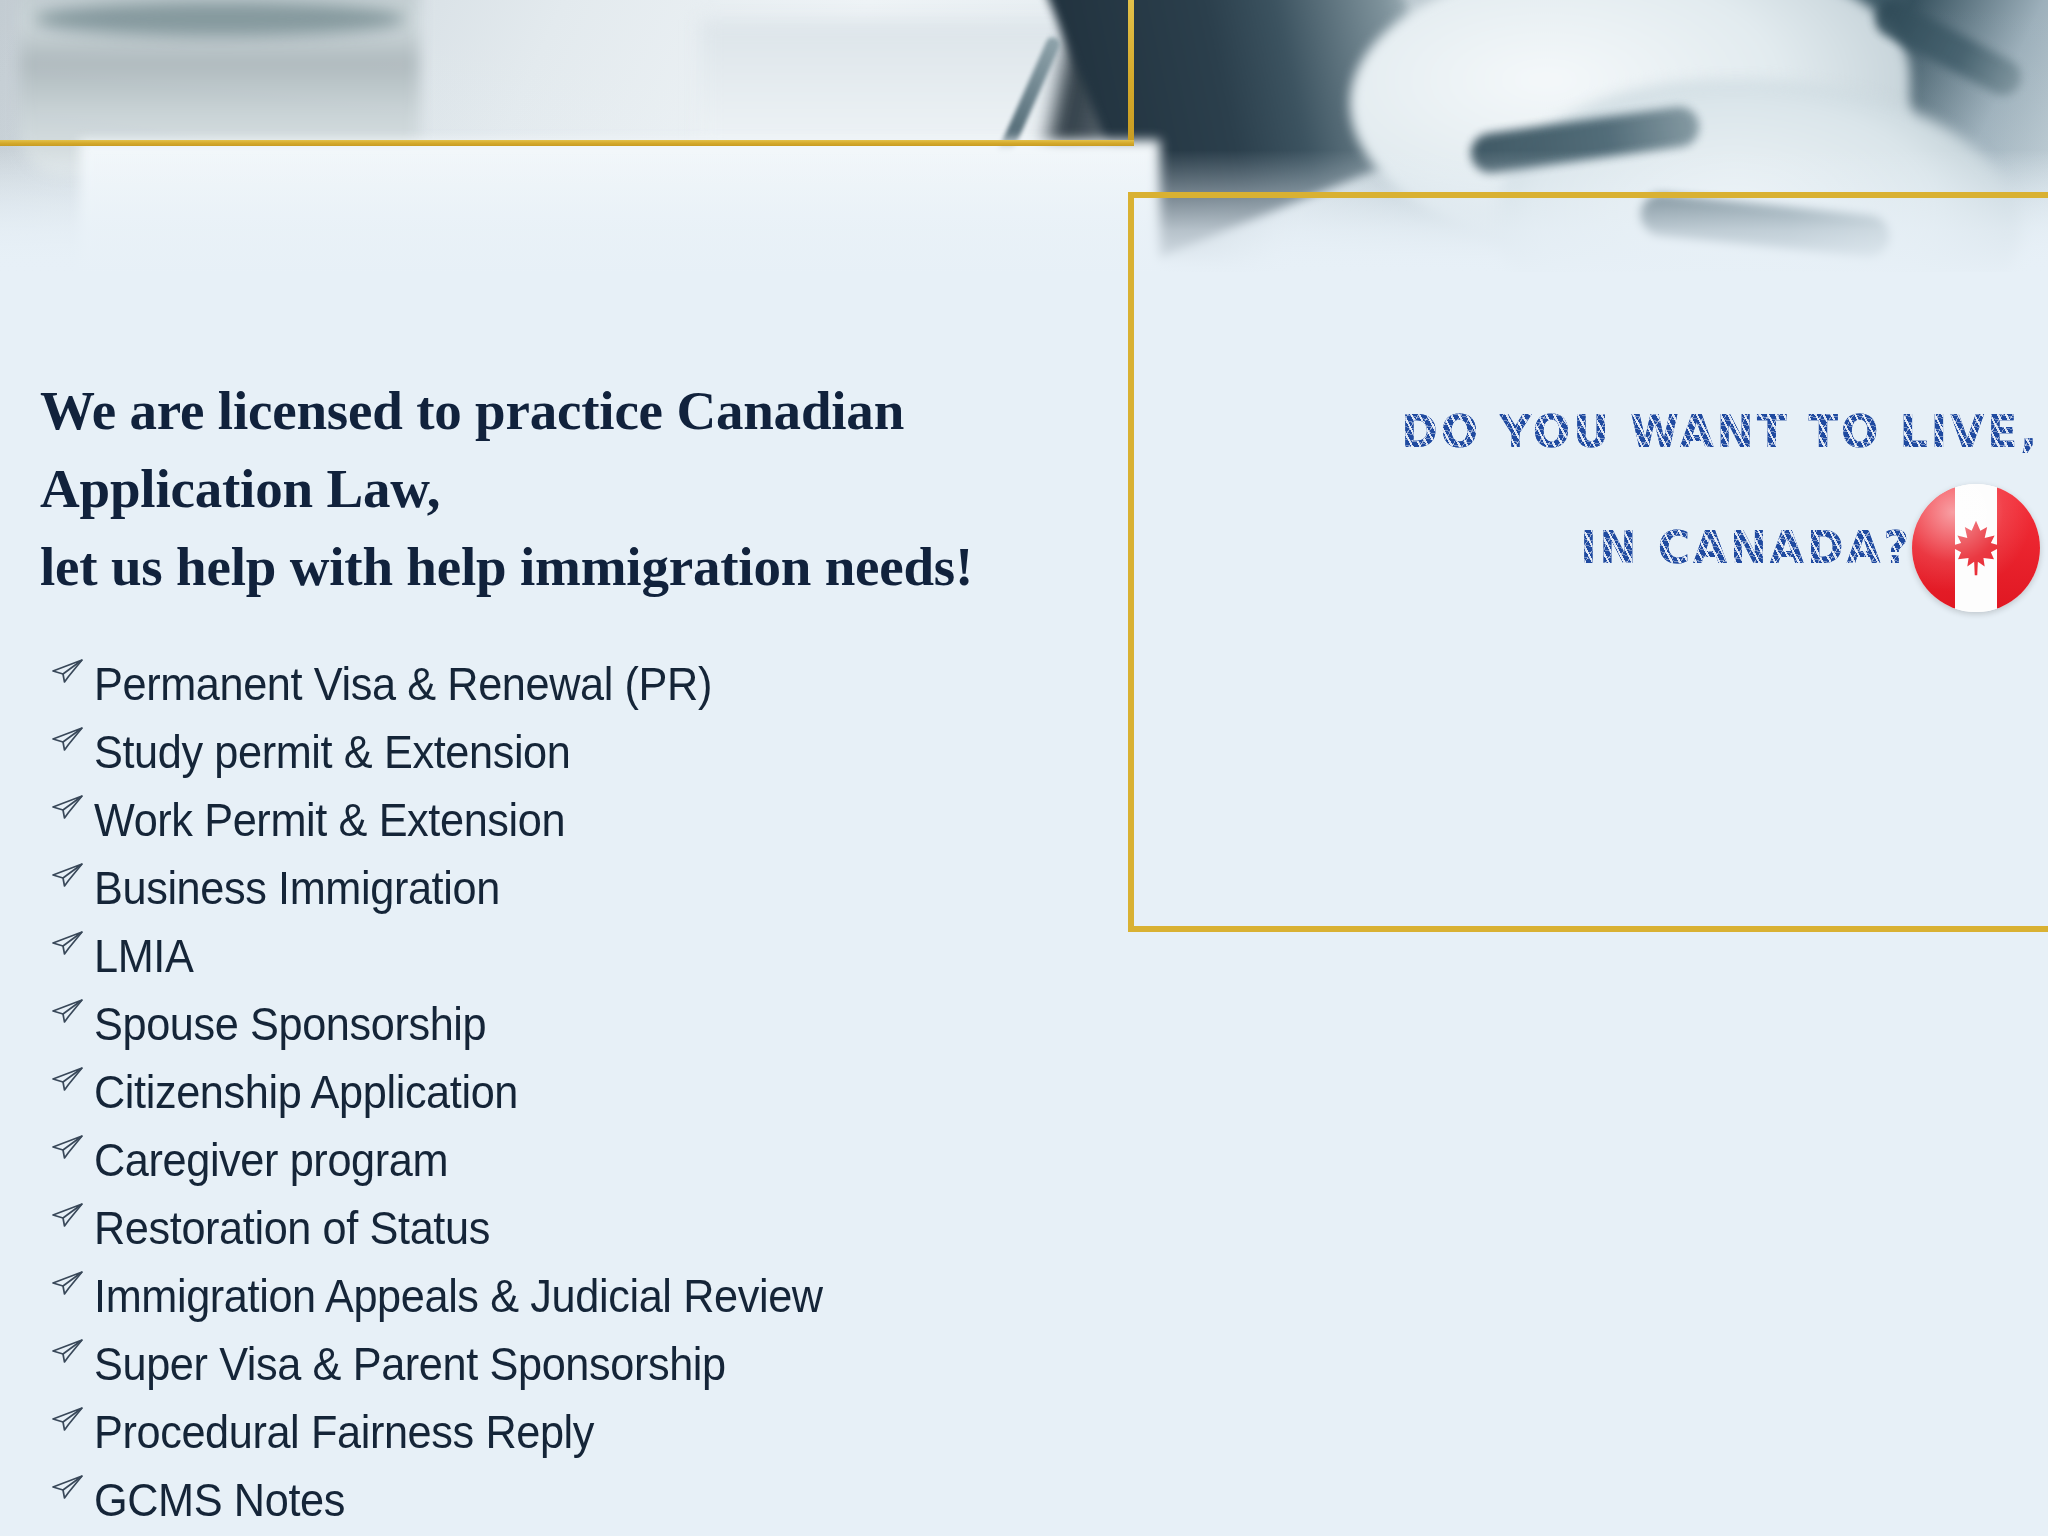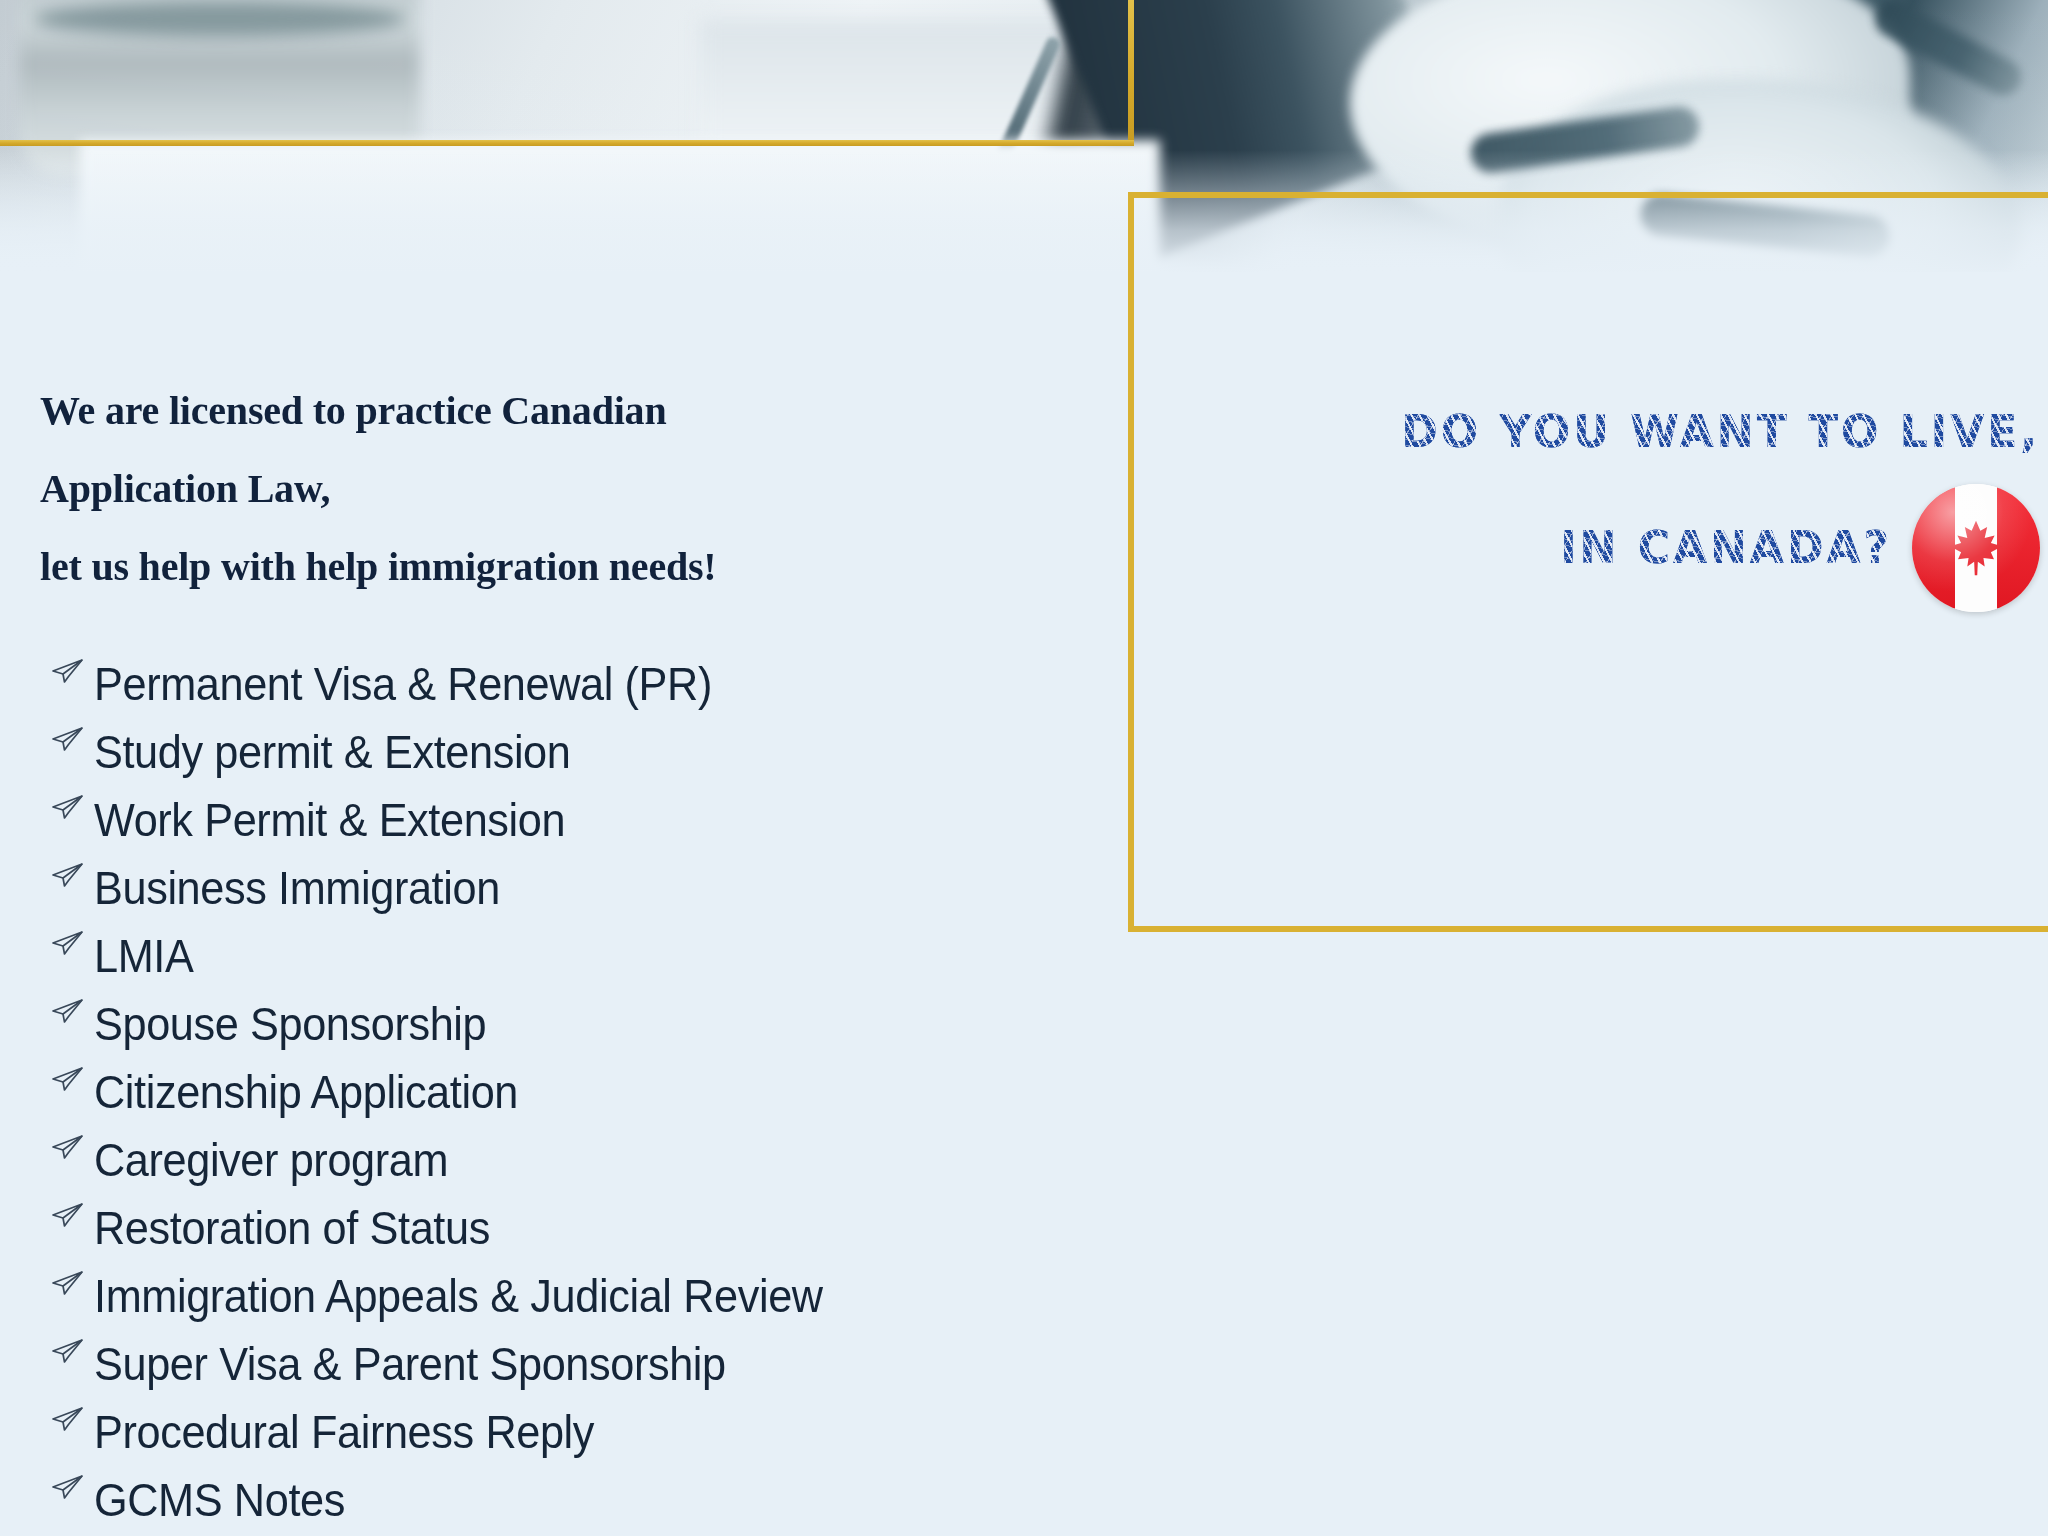--- a/index.html
+++ b/index.html
@@ -151,21 +151,21 @@
 
   
   .left-col {
     position: absolute;
     left: 40px; top: 372px;
     width: 1060px;
   }
   .headline {
     font-family: "Liberation Serif", "DejaVu Serif", serif;
     font-weight: bold;
-    font-size: 40px;
+    font-size: 55px;
     line-height: 78px;
     color: #11223c;
     letter-spacing: -0.2px;
     margin: 0;
     white-space: nowrap;
   }
   .headline .hl-line { display: block; }
 
   .svc-list {
     list-style: none;
@@ -225,21 +225,21 @@
     -webkit-background-clip: text;
     background-clip: text;
     color: transparent;
     -webkit-text-fill-color: transparent;
     filter: drop-shadow(0 0 0.4px rgba(31,74,160,.9));
   }
   .stamp-row-3 {
     display: flex;
     align-items: center;
     justify-content: flex-end;
-    gap: 20px;
+    gap: 0;
   }
 
   
   .flag-badge {
     width: 128px; height: 128px;
     border-radius: 50%;
     overflow: hidden;
     position: relative;
     flex: 0 0 128px;
     box-shadow: 0 2px 6px rgba(0,0,0,.18);

